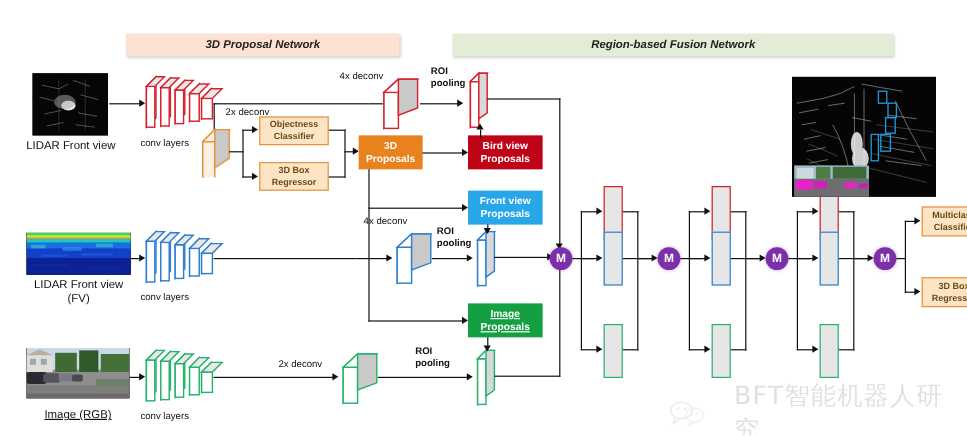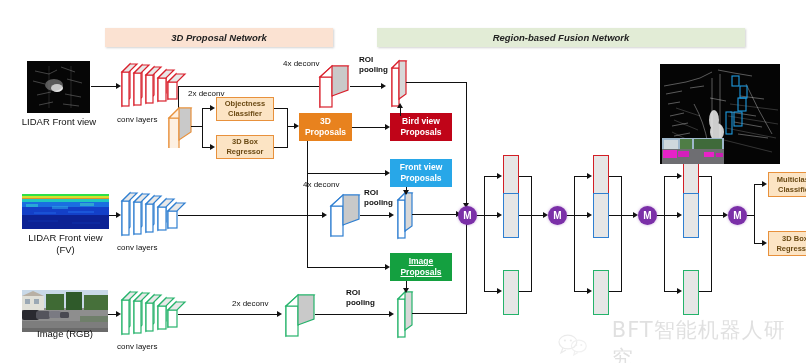--- a/index.html
+++ b/index.html
@@ -322,21 +322,21 @@
       <rect x="62" y="5" width="24" height="15" fill="#46703a"></rect>
       <rect x="0" y="20" width="17" height="10" rx="2" fill="#2a2a30"></rect>
       <rect x="14" y="21" width="14" height="8" rx="2" fill="#54545c"></rect>
       <rect x="27" y="21" width="12" height="7" rx="2" fill="#7a7a82"></rect>
       <rect x="38" y="22" width="9" height="6" rx="1.5" fill="#4a4a52"></rect>
       <rect x="0" y="31" width="86" height="11" fill="#7d7d7d"></rect>
       <rect x="0" y="38" width="86" height="4" fill="#6a6a6a"></rect>
       <rect x="58" y="26" width="28" height="6" fill="#6f7f6a"></rect>
     </svg>
   </div>
-  <div class="caption" style="left:10px;top:328px;width:110px;">
+  <div class="caption" style="left:10px;top:340px;width:110px;text-decoration:underline;">
     <div>Image (RGB)</div>
   </div>
 
   <div class="hl" style="left:108px;top:314px;width:10px;"></div>
   <div class="arrow ar" style="left:116px;top:311px;"></div>
 
   <svg class="abs" style="left:120px;top:286px;" width="68" height="52">
     <g stroke="#25b36b" stroke-width="1.2" fill="#ffffff">
       <g>
           <polygon points="2,14 10,6 10,40 2,48" fill="#e8e8e8"></polygon>

